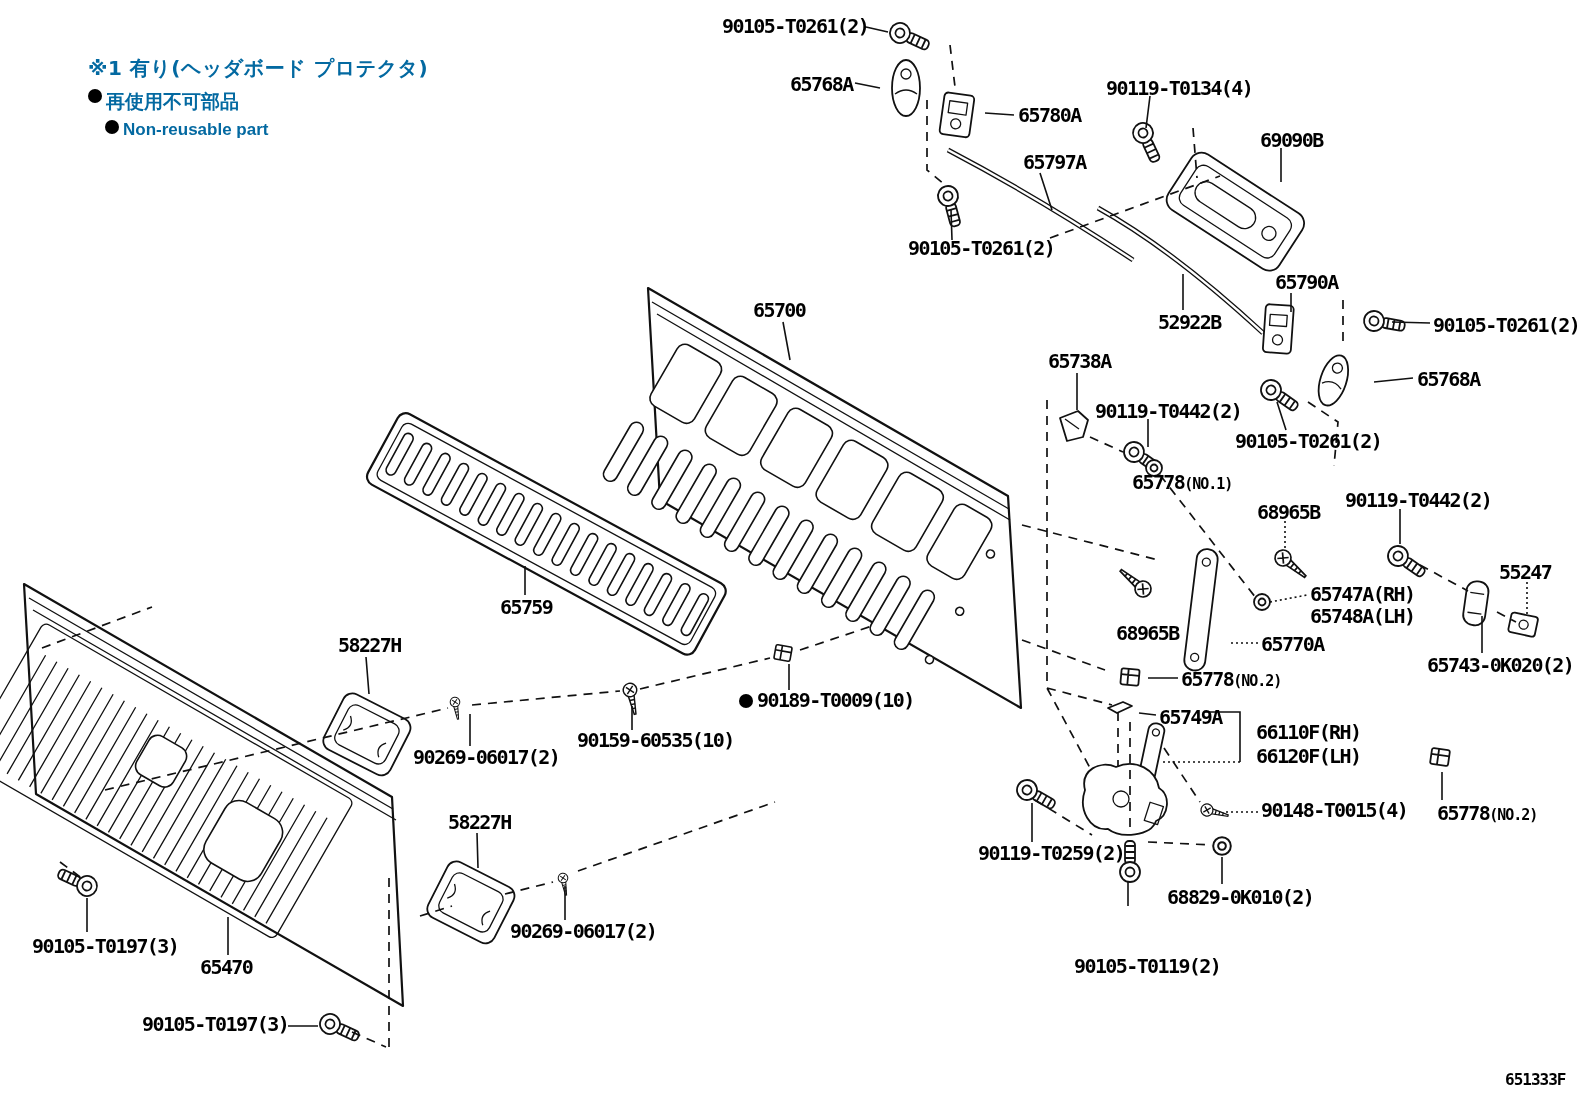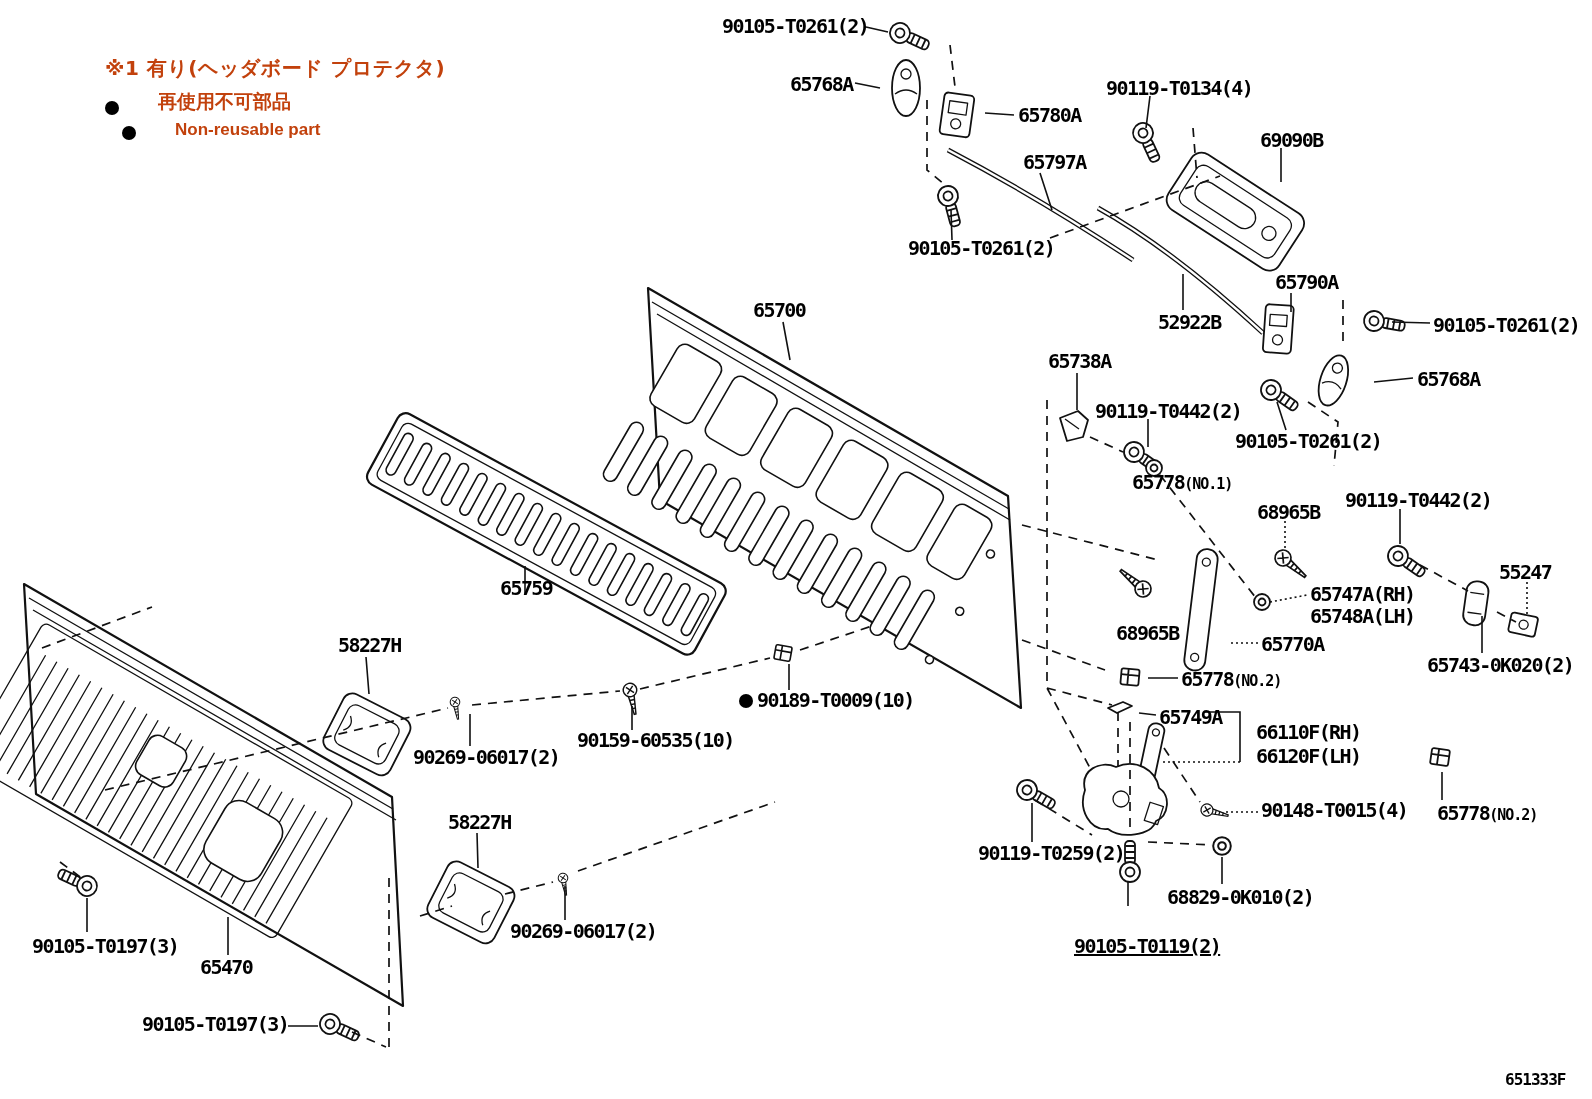--- a/index.html
+++ b/index.html
@@ -5,24 +5,24 @@
   html,body{margin:0;padding:0;background:#fff;}
   #stage{position:relative;width:1592px;height:1099px;background:#fff;overflow:hidden;
          font-family:"DejaVu Sans Mono", monospace;}
   #art{position:absolute;left:0;top:0;z-index:1;}
   #labels-layer{position:absolute;left:0;top:0;width:100%;height:100%;z-index:2;}
   .part-label{position:absolute;font:bold 20px "DejaVu Sans Mono", monospace;
               letter-spacing:-1.6px;color:#000;white-space:nowrap;line-height:1;}
   .part-label .sub{font-size:15px;letter-spacing:-1px;}
   .bullet{display:inline-block;width:14px;height:14px;border-radius:50%;background:#000;
           margin-right:4px;vertical-align:-1px;}
-  #legend{position:absolute;left:105px;top:55px;z-index:2;color:#c2410c;}
+  #legend{position:absolute;left:88px;top:55px;z-index:2;color:#0369a1;}
   #legend .jp1{font:bold 20px "DejaVu Sans", sans-serif;letter-spacing:0.5px;}
-  #legend .row{margin-top:7px;display:flex;align-items:flex-end;
-               font:bold 19px "DejaVu Sans", sans-serif;gap:35px;}
+  #legend .row{margin-top:7px;display:flex;align-items:flex-start;
+               font:bold 19px "DejaVu Sans", sans-serif;}
   #legend .row.en{font:bold 17px "Liberation Sans", sans-serif;margin-top:5px;padding-left:17px;}
   #footer-code{position:absolute;left:1505px;top:1070px;z-index:2;
                font:bold 16px "DejaVu Sans Mono", monospace;letter-spacing:-1px;}
   
   .o{fill:#fff;stroke:#111;stroke-width:2.2;stroke-linejoin:round;}
   .o2{fill:none;stroke:#111;stroke-width:1.3;stroke-linejoin:round;}
   .slot{fill:#fff;stroke:#111;stroke-width:1.6;}
   .leader{fill:none;stroke:#111;stroke-width:1.6;}
   .dash{fill:none;stroke:#111;stroke-width:1.7;stroke-dasharray:9 7;}
   .dot{fill:none;stroke:#111;stroke-width:1.6;stroke-dasharray:2 3;}
@@ -284,23 +284,23 @@
       <div class="part-label" style="left: 1261px; top: 634px;"><span>65770A</span></div>
       <div class="part-label" style="left: 1427px; top: 655px;"><span>65743-0K020(2)</span></div>
       <div class="part-label" style="left: 1181px; top: 669px;"><span>65778</span><span class="sub">(NO.2)</span></div>
       <div class="part-label" style="left: 1159px; top: 707px;"><span>65749A</span></div>
       <div class="part-label" style="left: 1256px; top: 722px;"><span>66110F(RH)</span></div>
       <div class="part-label" style="left: 1256px; top: 746px;"><span>66120F(LH)</span></div>
       <div class="part-label" style="left: 1261px; top: 800px;"><span>90148-T0015(4)</span></div>
       <div class="part-label" style="left: 1437px; top: 803px;"><span>65778</span><span class="sub">(NO.2)</span></div>
       <div class="part-label" style="left: 978px; top: 843px;"><span>90119-T0259(2)</span></div>
       <div class="part-label" style="left: 1167px; top: 887px;"><span>68829-0K010(2)</span></div>
-      <div class="part-label" style="left: 1074px; top: 936px; text-decoration: underline;"><span>90105-T0119(2)</span></div>
+      <div class="part-label" style="left: 1074px; top: 956px;"><span>90105-T0119(2)</span></div>
       <div class="part-label" style="left: 753px; top: 300px;"><span>65700</span></div>
-      <div class="part-label" style="left: 500px; top: 578px; text-align: right;"><span>65759</span></div>
+      <div class="part-label" style="left: 500px; top: 597px; text-align: right;"><span>65759</span></div>
       <div class="part-label" style="left: 338px; top: 635px;"><span>58227H</span></div>
       <div class="part-label" style="left: 413px; top: 747px;"><span>90269-06017(2)</span></div>
       <div class="part-label" style="left: 703px; top: 690px; margin-left: 36px;"><span class="bullet"></span><span>90189-T0009(10)</span></div>
       <div class="part-label" style="left: 577px; top: 730px;"><span>90159-60535(10)</span></div>
       <div class="part-label" style="left: 448px; top: 812px;"><span>58227H</span></div>
       <div class="part-label" style="left: 510px; top: 921px;"><span>90269-06017(2)</span></div>
       <div class="part-label" style="left: 32px; top: 936px;"><span>90105-T0197(3)</span></div>
       <div class="part-label" style="left: 200px; top: 957px;"><span>65470</span></div>
       <div class="part-label" style="left: 142px; top: 1014px;"><span>90105-T0197(3)</span></div>
     </div>

